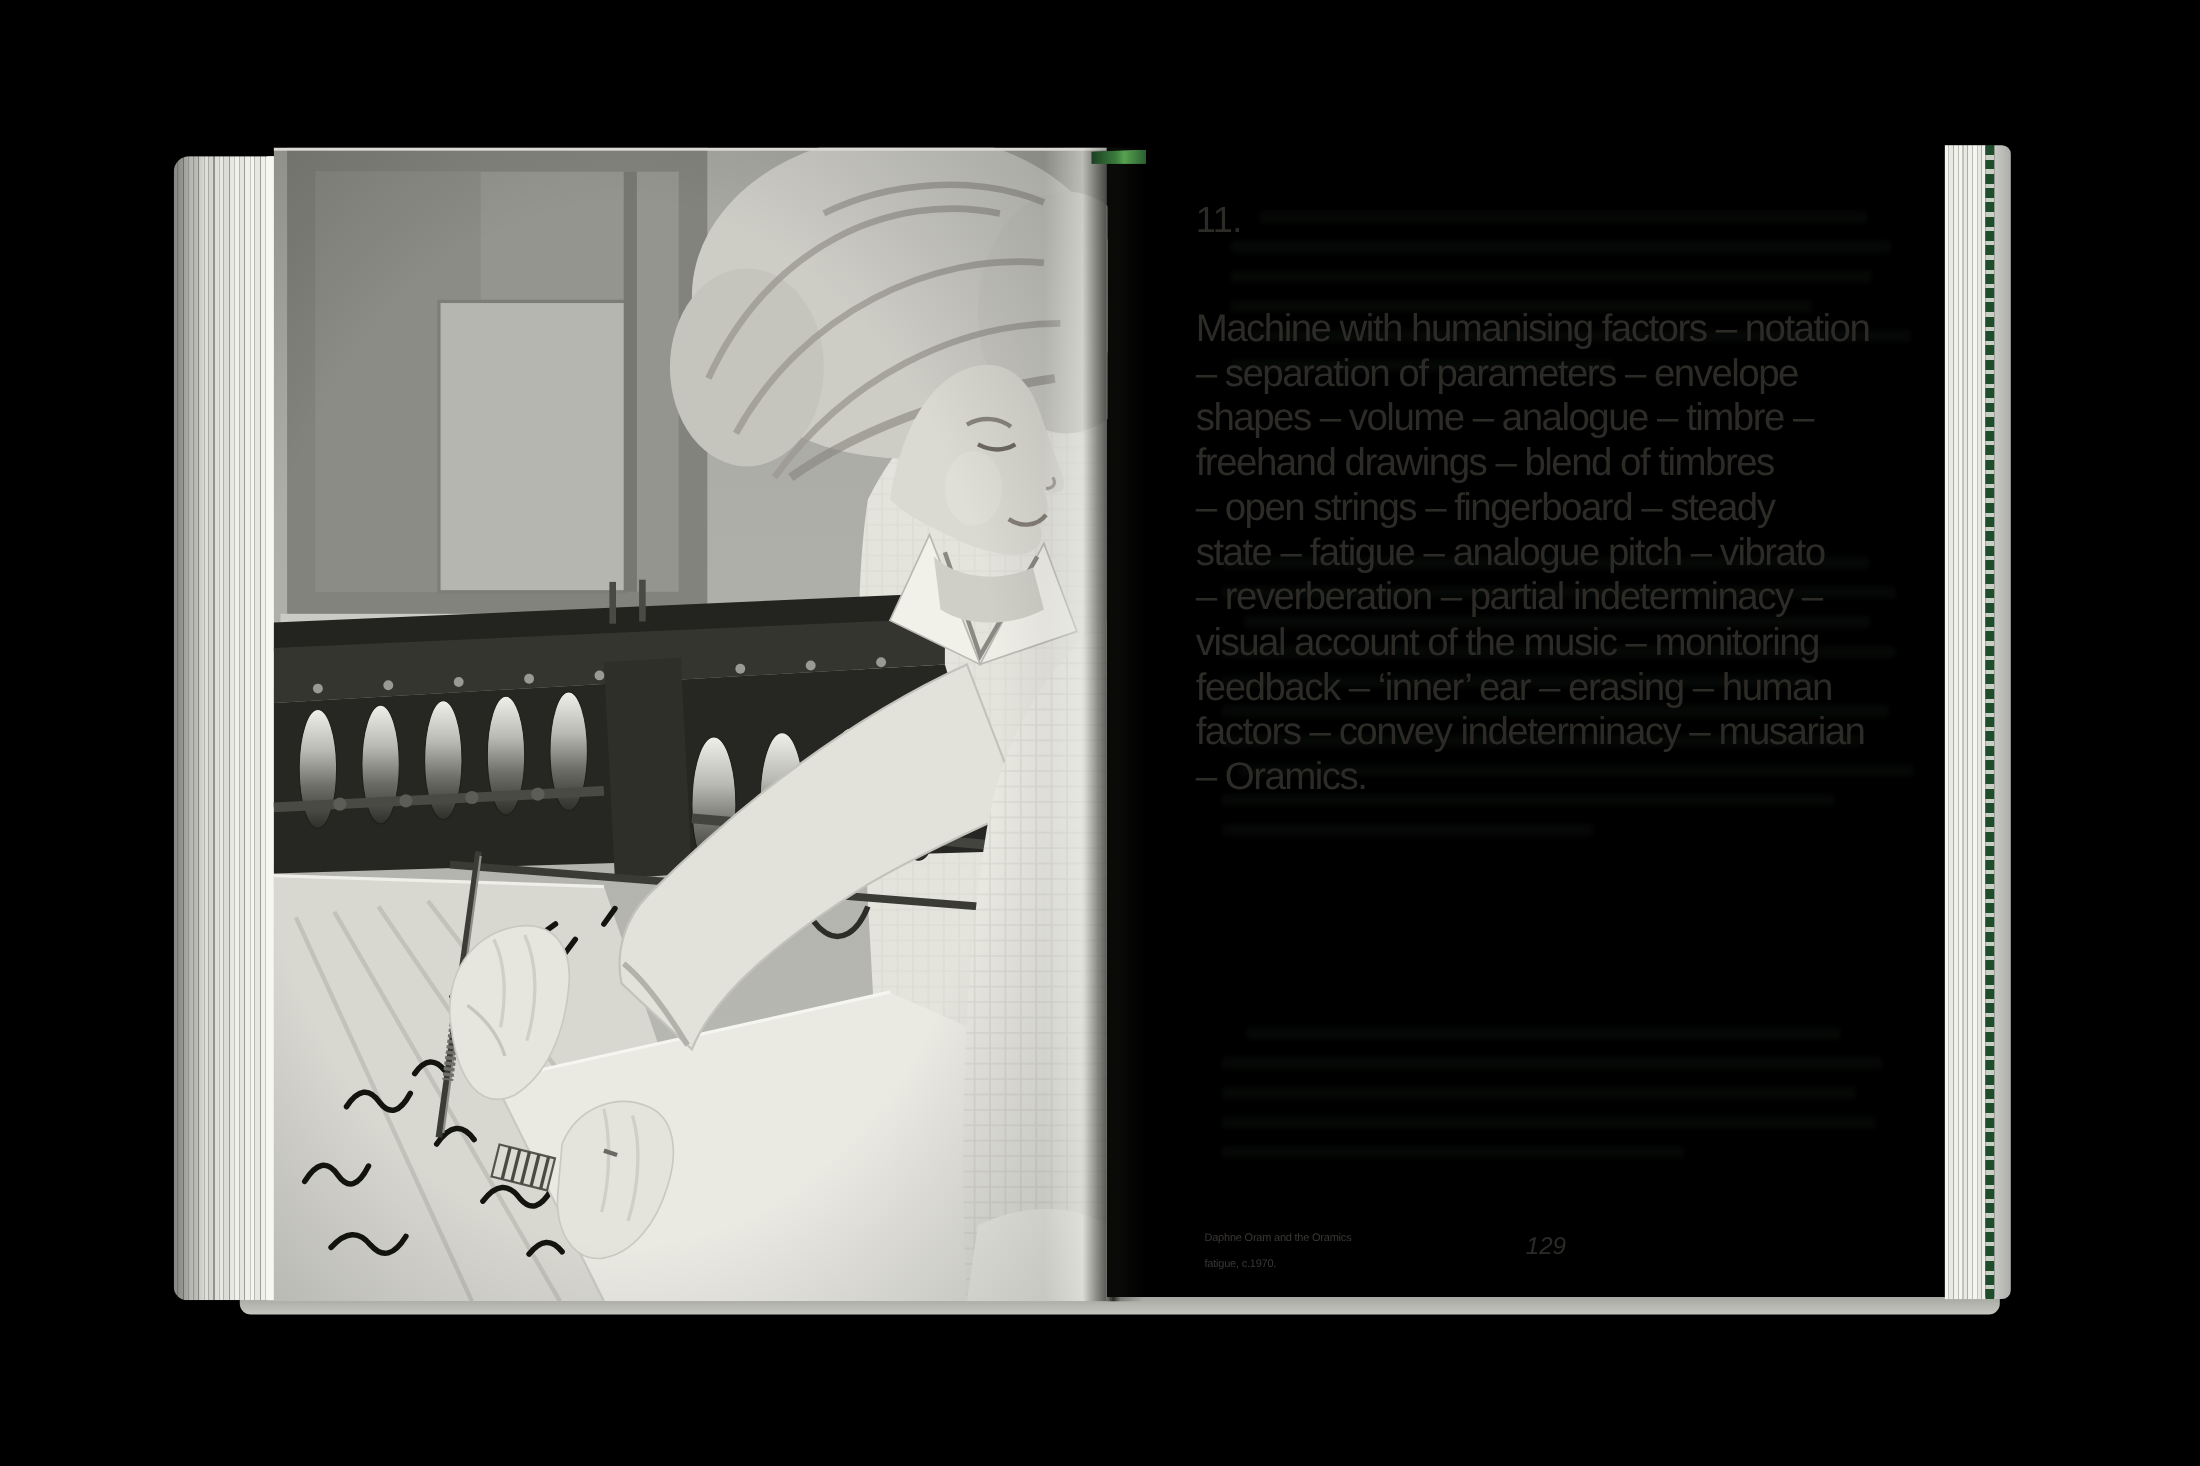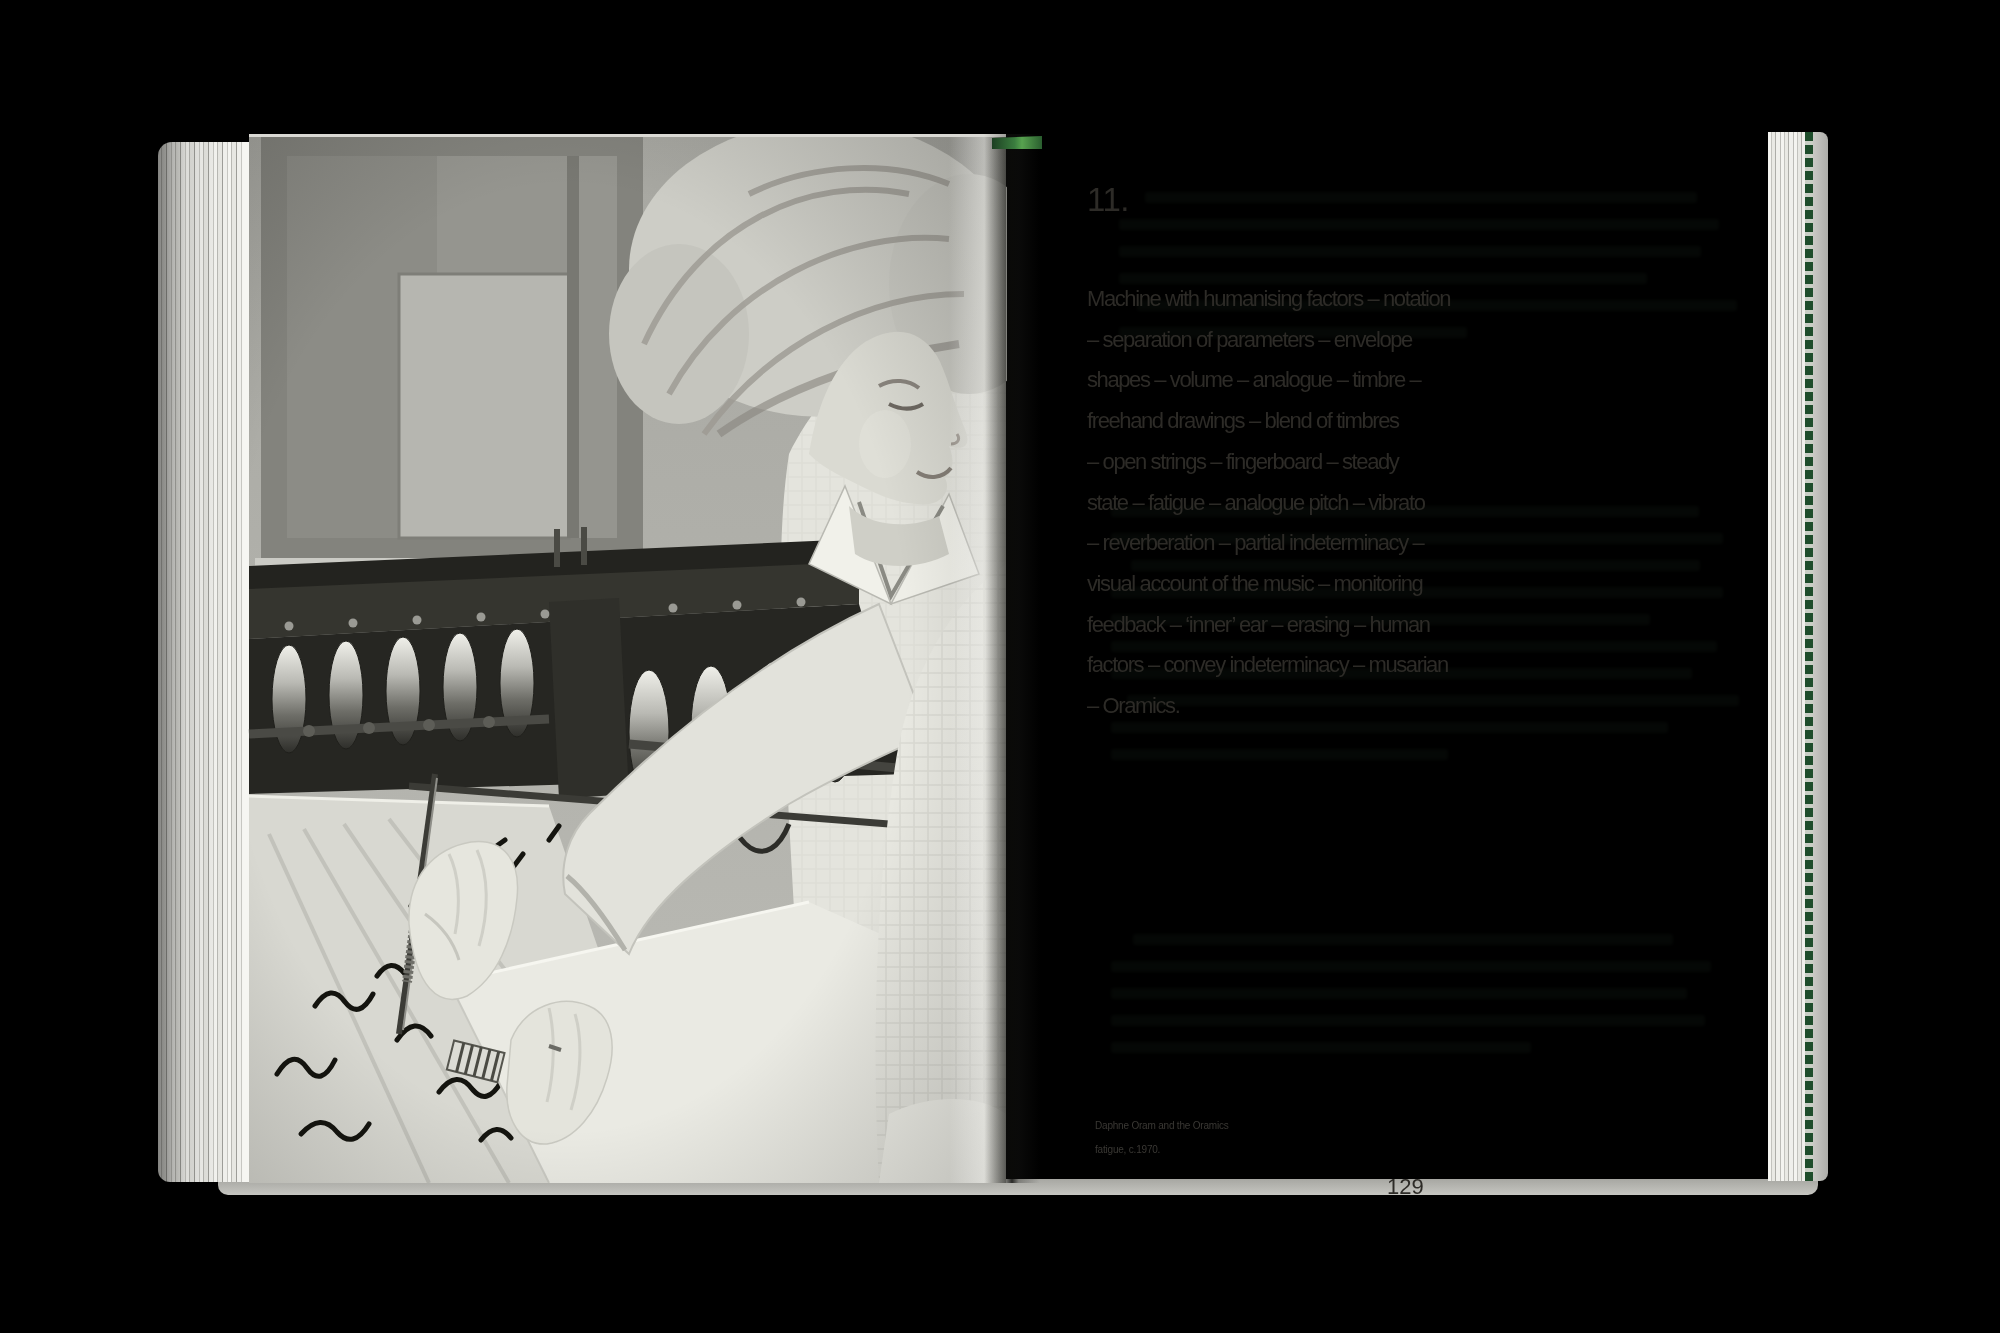--- a/index.html
+++ b/index.html
@@ -37,24 +37,24 @@
   
   .right-page{position:absolute;left:857px;top:6px;width:753px;height:1049px;
     background:
       linear-gradient(to right, #d9d9d3 0, #ececе7 0, #ececе6 0),
       linear-gradient(to right, rgba(90,90,85,.30) 0, rgba(90,90,85,.08) 34px, rgba(0,0,0,0) 90px),
       linear-gradient(to bottom, #f4f4ef 0, #f2f1ec 55%, #efefe9 100%);
     border-radius:0 3px 3px 0;}
   .section-number{position:absolute;left:72px;top:45px;font-size:33px;line-height:41px;
     color:#2d2b27;letter-spacing:-.5px;}
   .body-text{position:absolute;left:72px;top:145px;width:630px;color:#2d2b27;}
-  .body-text .bl{font-size:22px;line-height:40.7px;letter-spacing:-1.4px;white-space:nowrap;}
+  .body-text .bl{font-size:35px;line-height:40.7px;letter-spacing:-1.4px;white-space:nowrap;}
   .caption{position:absolute;left:80px;top:980px;color:#3a3834;font-size:10px;
     line-height:24px;letter-spacing:-.2px;}
-  .page-number{position:absolute;left:372px;top:1040px;color:#2d2b27;font-size:22px;letter-spacing:0;}
+  .page-number{position:absolute;left:372px;top:986px;color:#2d2b27;font-size:22px;letter-spacing:0;font-style:italic;}
 
   
   .ghost{position:absolute;opacity:.07;filter:blur(1.8px);pointer-events:none;}
   .ghost .gb{height:11px;background:#4e6e52;margin-bottom:16px;border-radius:2px;}
   .ghost-a{left:104px;top:58px;width:600px;}
   .ghost-b{left:96px;top:372px;width:612px;}
   .ghost-c{left:96px;top:800px;width:600px;}
 
   
   .right-edges{position:absolute;left:1610px;top:4px;width:60px;height:1049px;}

